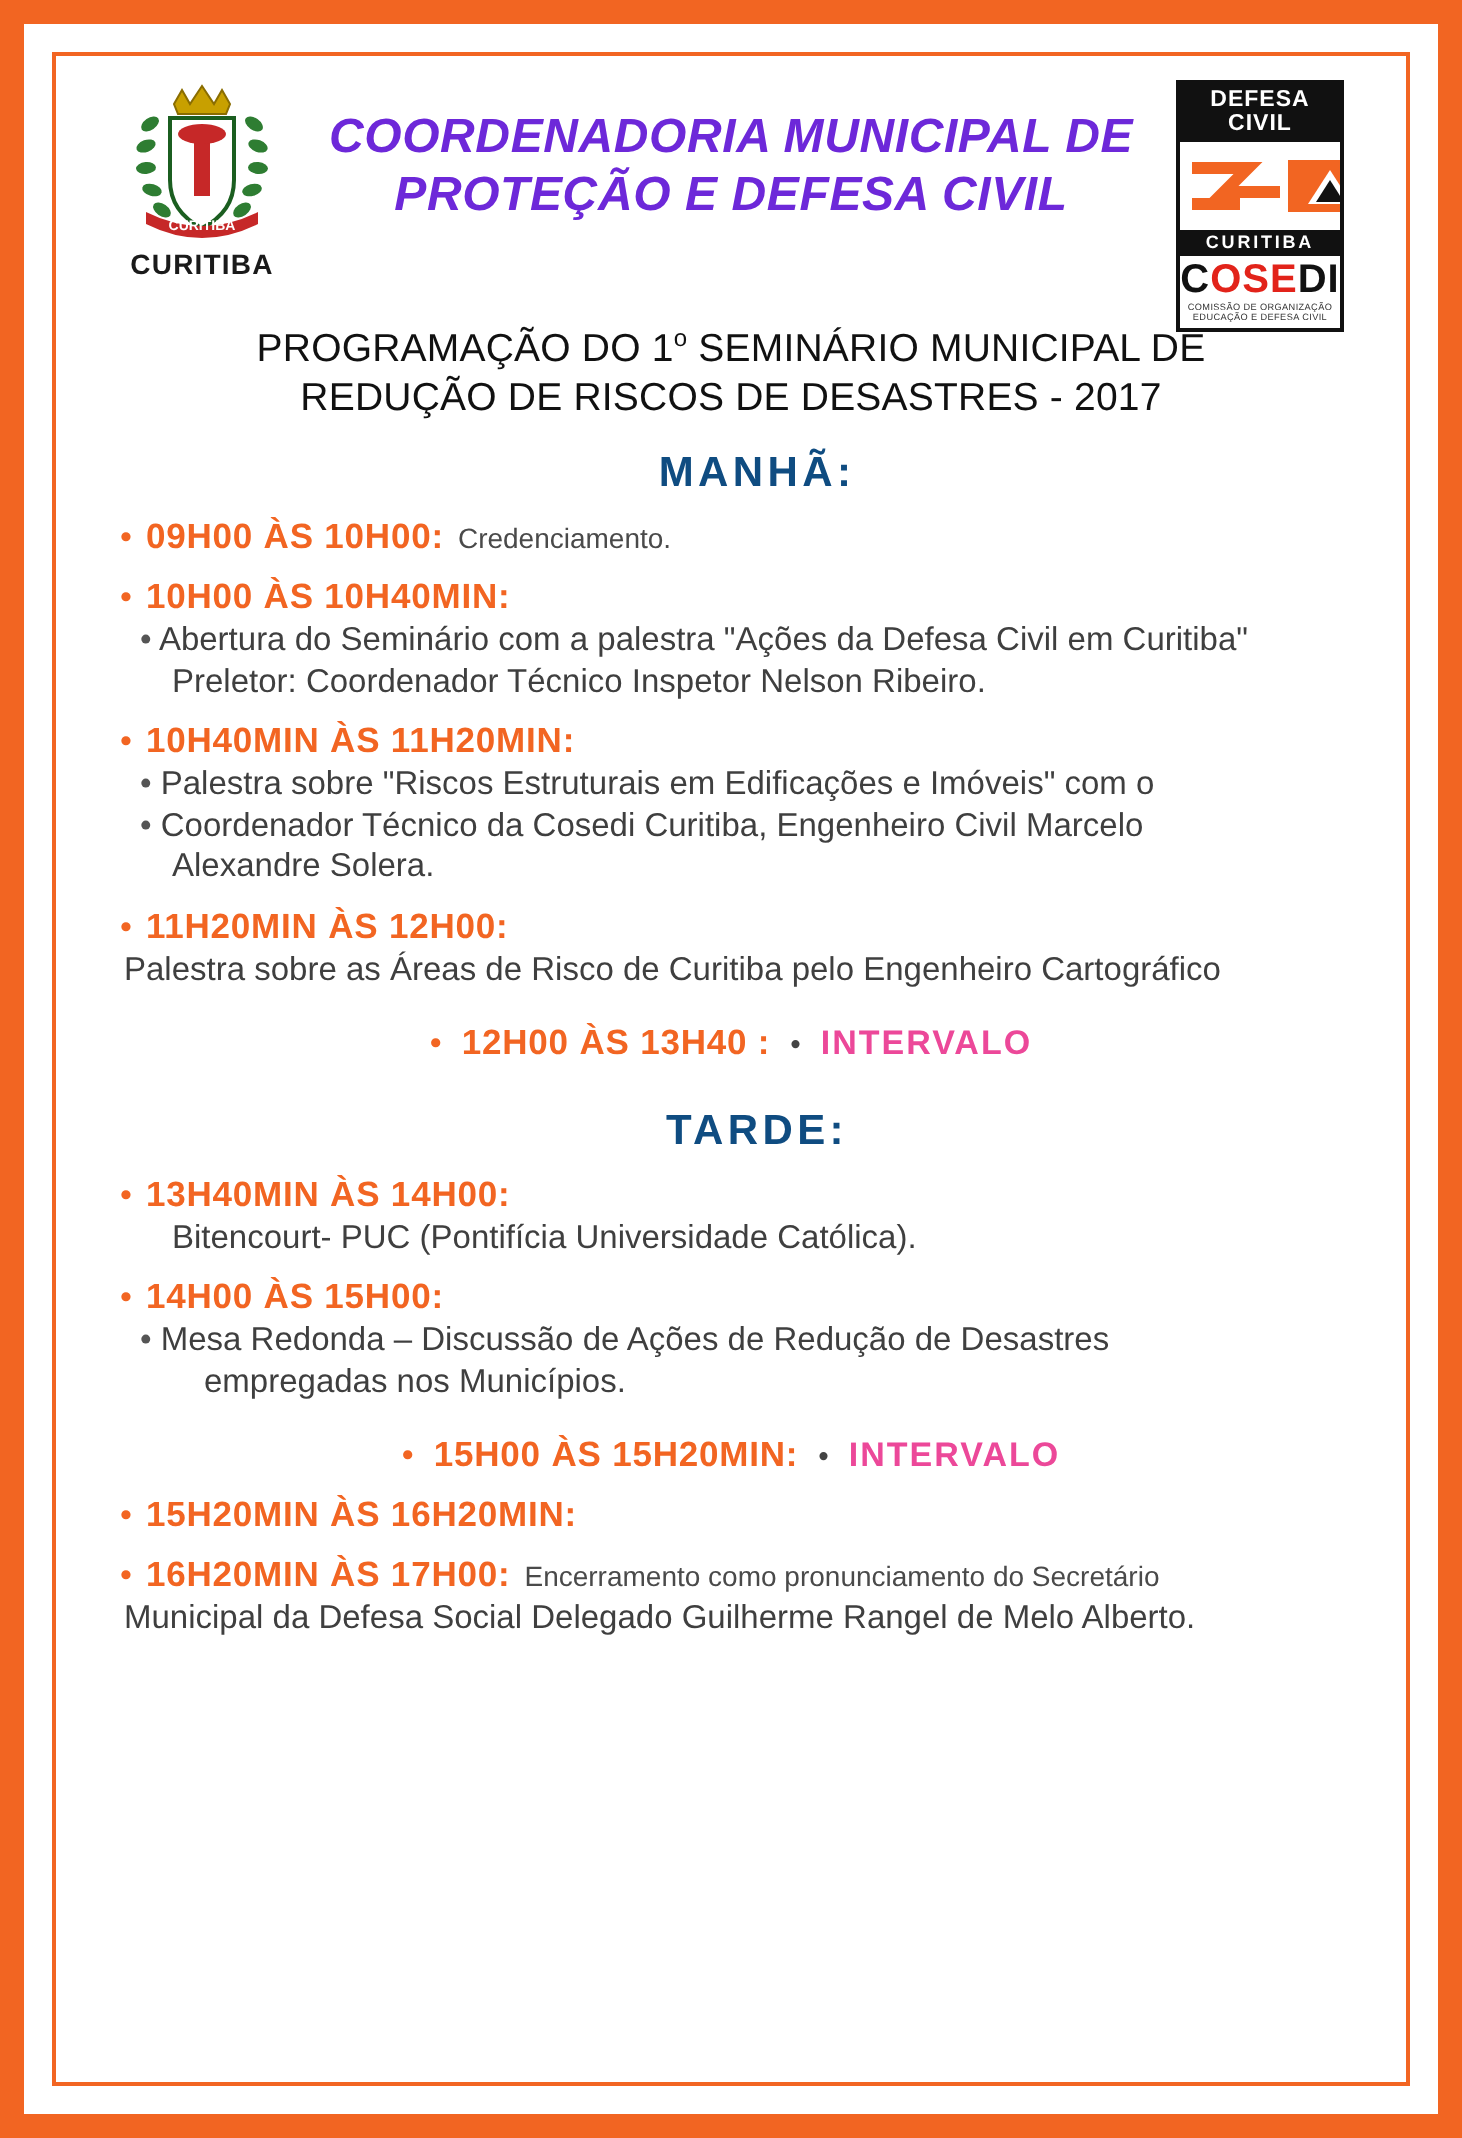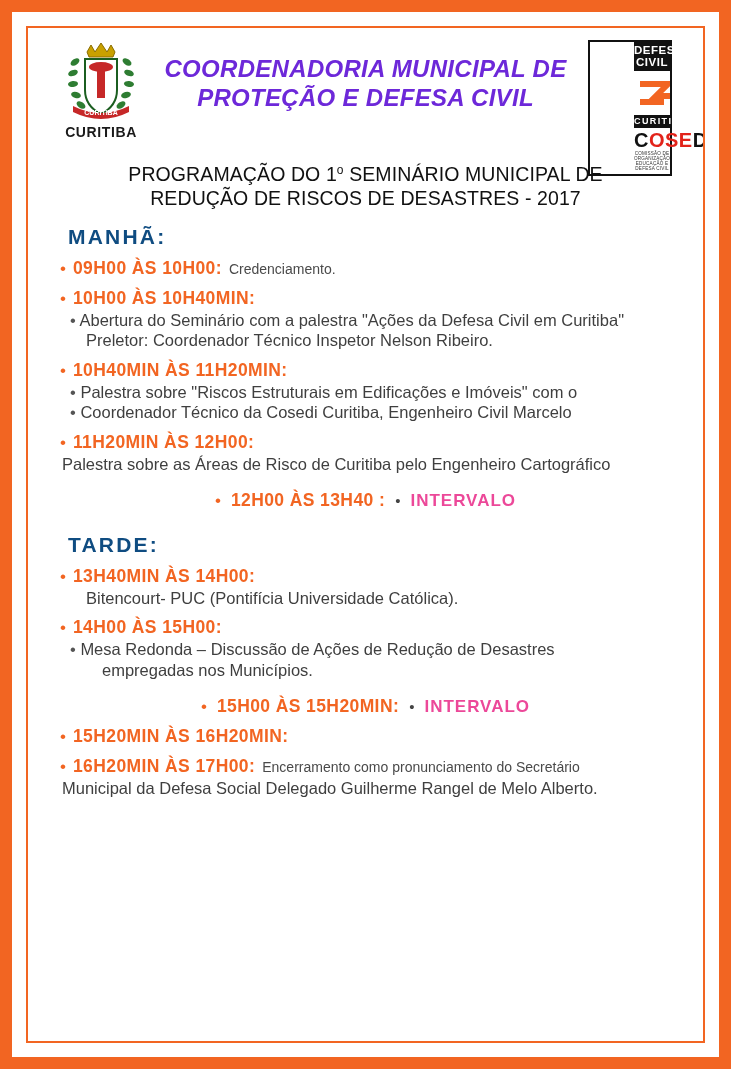--- a/index.html
+++ b/index.html
@@ -76,21 +76,20 @@
     width: 118px;
     display: flex;
     justify-content: center;
     padding-top: 2px;
   }
   .cosedi {
     width: 84px;
     border: 2px solid #111;
     box-sizing: border-box;
     background: #fff;
-    padding-left: 44px;
   }
   .cosedi-top {
     background: #111;
     color: #fff;
     text-align: center;
     font-size: 11.5px;
     font-weight: bold;
     letter-spacing: 0.5px;
     padding: 2px 0 3px 0;
   }
@@ -151,20 +150,21 @@
     vertical-align: super;
   }
 
   
   .section-head {
     color: #0f4c81;
     font-weight: bold;
     font-size: 21px;
     letter-spacing: 2.2px;
     margin: 14px 0 4px 26px;
+    text-align: center;
   }
   .section-head.tarde {
     margin-top: 22px;
   }
 
   .entry {
     margin: 0 0 2px 0;
   }
   .time {
     color: #f26522;
@@ -313,20 +313,21 @@
       <div class="desc" style="margin-left:44px">Preletor: Coordenador Técnico Inspetor Nelson Ribeiro.</div>
     </div>
 
     <div class="entry">
       <div class="time-row">
         <span class="bullet-dot">•</span>
         <span class="time">10H40MIN ÀS 11H20MIN:</span>
       </div>
       <div class="desc hang"><span class="dot">• </span><span>Palestra sobre "Riscos Estruturais em Edificações e Imóveis" com o</span></div>
       <div class="desc hang"><span class="dot">• </span><span>Coordenador Técnico da Cosedi Curitiba, Engenheiro Civil Marcelo</span></div>
+      <div class="desc" style="margin-left:44px">Alexandre Solera.</div>
     </div>
 
     <div class="entry">
       <div class="time-row">
         <span class="bullet-dot">•</span>
         <span class="time">11H20MIN ÀS 12H00:</span>
       </div>
       <div class="desc-plain">Palestra sobre as Áreas de Risco de Curitiba pelo Engenheiro Cartográfico</div>
     </div>
 

